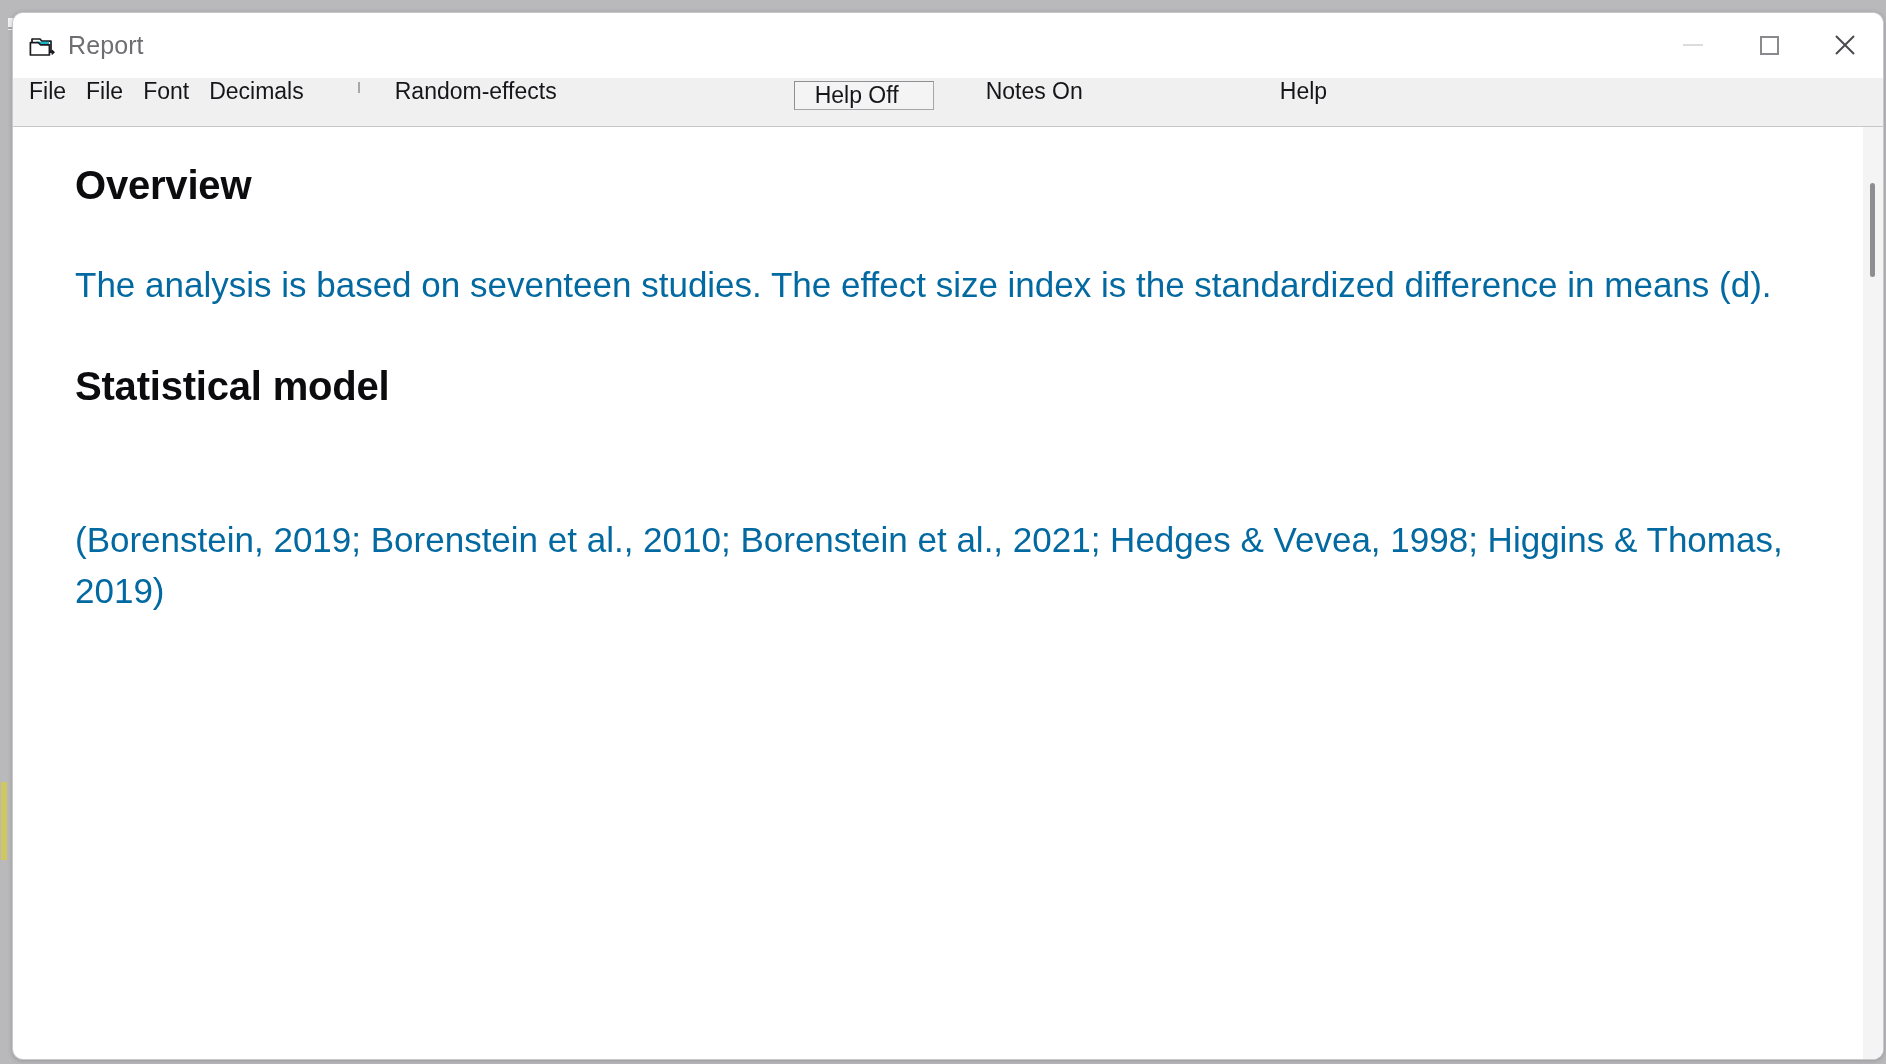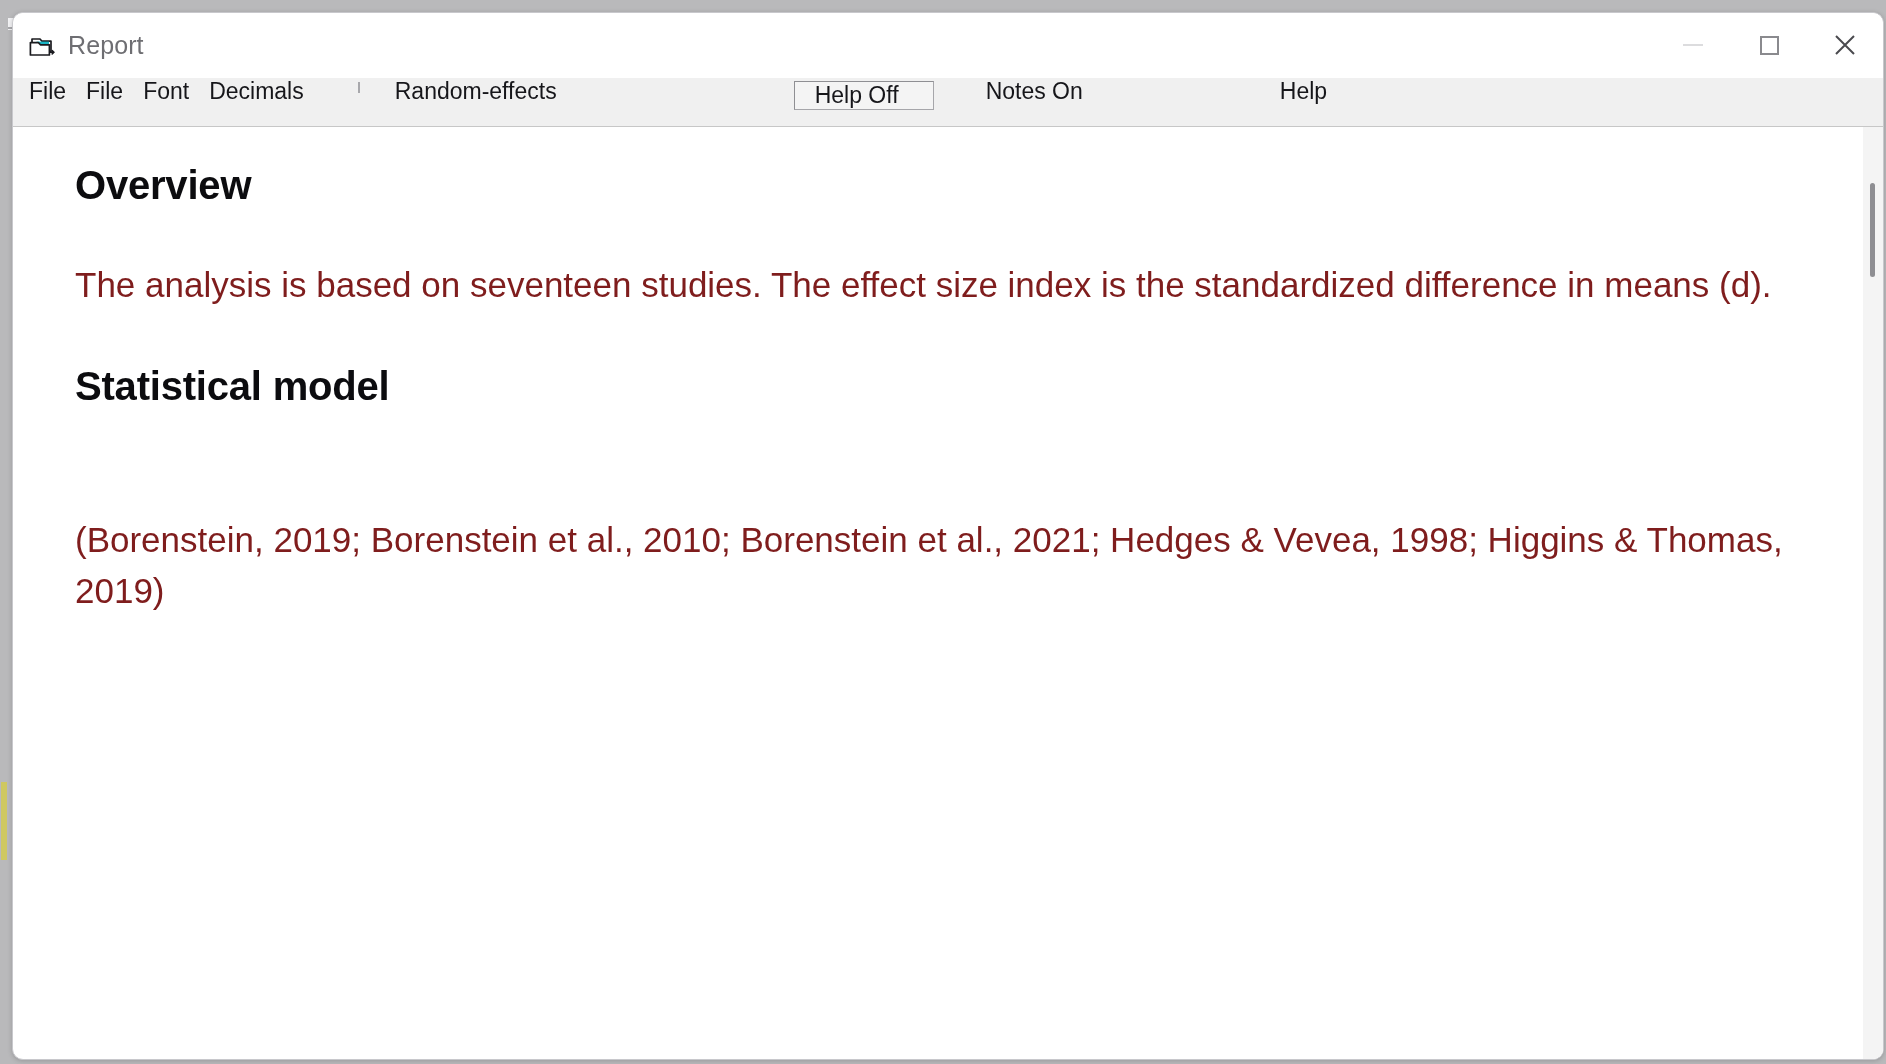--- a/index.html
+++ b/index.html
@@ -213,21 +213,21 @@
     color: #0c0c0f;
     margin: 0 0 0 0;
     letter-spacing: -.2px;
     font-family: "Liberation Sans", sans-serif;
   }
   .gap-after-head { height: 52px; }
   .gap-para { height: 54px; }
   p.body {
     font-size: 35px;
     line-height: 1.44;
-    color: #7f1d1d;
+    color: #0369a1;
     margin: 0;
     max-width: 1760px;
     font-family: "Liberation Sans", sans-serif;
   }
 
   
   .scrollbar {
     position: absolute;
     right: 0px;
     top: 0px;

